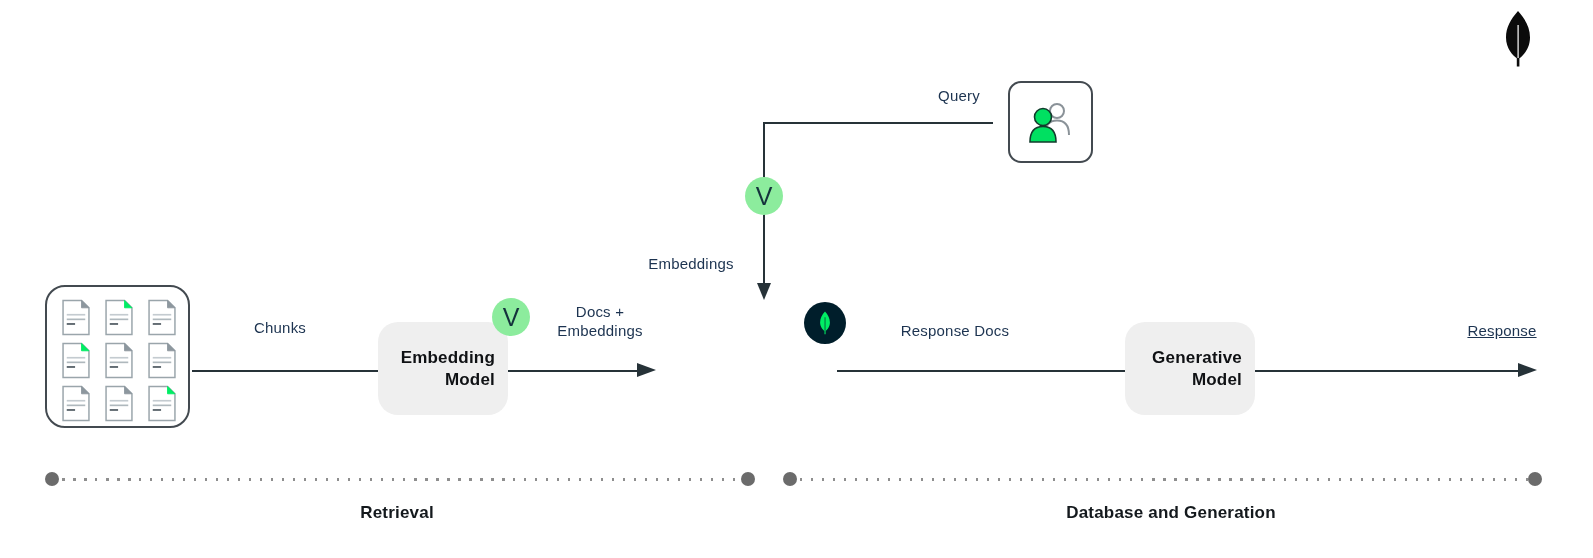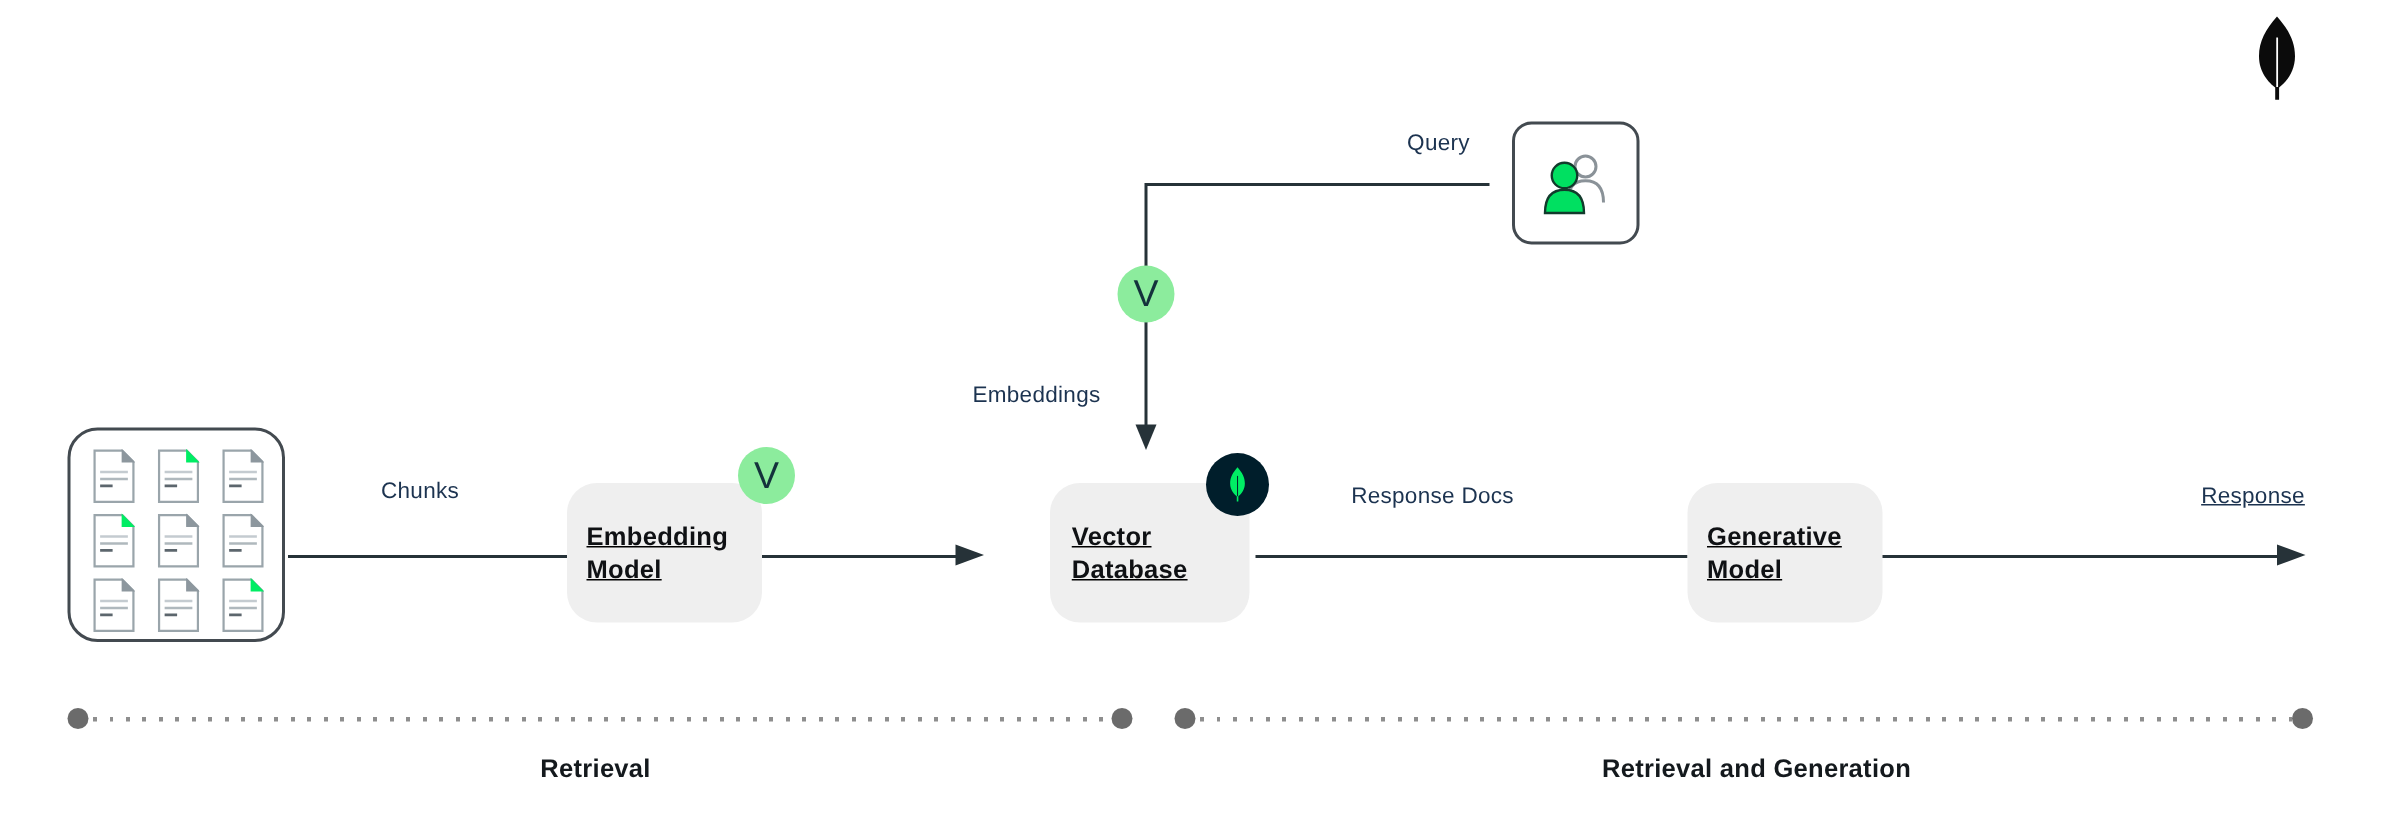--- a/index.html
+++ b/index.html
@@ -11,21 +11,21 @@
     --node-bg:#EFEFEF;
   }
   html,body{margin:0;padding:0;background:#ffffff;}
   body{font-family:"Liberation Sans", sans-serif;}
   .canvas{position:relative;width:1593px;height:558px;background:#ffffff;overflow:hidden;}
   .hline{position:absolute;height:2px;background:var(--line);}
   .vline{position:absolute;width:2px;background:var(--line);}
   .arrow-right{position:absolute;width:0;height:0;border-top:7px solid transparent;border-bottom:7px solid transparent;border-left:19px solid var(--line);}
   .arrow-down{position:absolute;width:0;height:0;border-left:7px solid transparent;border-right:7px solid transparent;border-top:17px solid var(--line);}
   .edge-label{position:absolute;color:var(--label);font-size:15px;line-height:19px;text-align:center;letter-spacing:.2px;}
-  .node{position:absolute;background:var(--node-bg);border-radius:20px;display:flex;align-items:center;justify-content:center;text-align:left;text-decoration:underline;}
+  .node{position:absolute;background:var(--node-bg);border-radius:20px;display:flex;align-items:center;justify-content:center;text-align:right;}
   .node span{display:block;width:104px;font-size:17px;font-weight:600;color:#0f1114;line-height:22px;letter-spacing:.2px;}
   .v-badge{position:absolute;width:38px;height:38px;border-radius:50%;background:var(--badge-green);display:flex;align-items:center;justify-content:center;font-size:25px;font-weight:400;color:#14323C;z-index:3;}
   .leaf-badge{position:absolute;width:42px;height:42px;border-radius:50%;background:var(--dark-navy);display:flex;align-items:center;justify-content:center;z-index:3;}
   .docs-box{position:absolute;left:45px;top:285px;width:145px;height:143px;border:2px solid #434A50;border-radius:20px;background:#fff;box-sizing:border-box;display:grid;grid-template-columns:repeat(3,32px);grid-auto-rows:37px;gap:6px 11px;padding:12px 13px;}
   .user-box{position:absolute;left:1008px;top:81px;width:85px;height:82px;border:2px solid #434A50;border-radius:13px;background:#fff;box-sizing:border-box;display:flex;align-items:center;justify-content:center;z-index:2;}
   .dotted{position:absolute;height:3px;background-image:repeating-linear-gradient(to right,#8E8E8E 0 2.5px,transparent 2.5px 11px);}
   .dot-end{position:absolute;width:14px;height:14px;border-radius:50%;background:#6B6B6B;}
   .phase-label{position:absolute;font-size:17px;font-weight:700;color:#14191D;text-align:center;letter-spacing:.2px;}
   .brand{position:absolute;left:1496px;top:10px;}
 </style>
@@ -112,24 +112,22 @@
 
   <div class="node" style="left:378px;top:322px;width:130px;height:93px;">
     <span>Embedding Model</span>
   </div>
   <div class="v-badge" style="left:492px;top:298px;">
     <span>V</span>
   </div>
 
   <div class="hline" style="left:508px;top:370px;width:132px;"></div>
   <div class="arrow-right" style="left:637px;top:363px;"></div>
+  <div class="edge-label" style="left:540px;top:302px;width:120px;">Docs + Embeddings</div>
 
-  <div class="node" style="left:700px;top:322px;width:133px;height:93px;">
-    <span>Vector Database</span>
-  </div>
   <div class="leaf-badge" style="left:804px;top:302px;">
     <svg width="18" height="28" viewBox="0 0 44 58">
       <path d="M22 1 C14.5 9.5 10 17.5 10 27.5 C10 38.5 17 45.5 20.8 48.3 L20.8 56.5 L23.4 56.5 L23.4 48.3 C27.2 45.5 34 38.5 34 27.5 C34 17.5 29.5 9.5 22 1 Z" fill="#00ED64"></path>
       <line x1="22.1" y1="15" x2="22.1" y2="48" stroke="#001E2B" stroke-width="1.6"></line>
     </svg>
   </div>
 
   <div class="hline" style="left:764px;top:122px;width:229px;"></div>
   <div class="vline" style="left:763px;top:122px;height:163px;"></div>
   <div class="arrow-down" style="left:757px;top:283px;"></div>
@@ -160,15 +158,15 @@
   <div class="edge-label" style="left:1442px;top:321px;width:120px;text-decoration:underline;">Response</div>
 
   <div class="dot-end" style="left:45px;top:472px;"></div>
   <div class="dotted" style="left:62px;top:478px;width:679px;"></div>
   <div class="dot-end" style="left:741px;top:472px;"></div>
   <div class="phase-label" style="left:317px;top:503px;width:160px;">Retrieval</div>
 
   <div class="dot-end" style="left:783px;top:472px;"></div>
   <div class="dotted" style="left:800px;top:478px;width:728px;"></div>
   <div class="dot-end" style="left:1528px;top:472px;"></div>
-  <div class="phase-label" style="left:1021px;top:503px;width:300px;">Retrieval and Generation</div>
+  <div class="phase-label" style="left:1021px;top:503px;width:300px;">Database and Generation</div>
 
 </div>
 
 </body></html>

